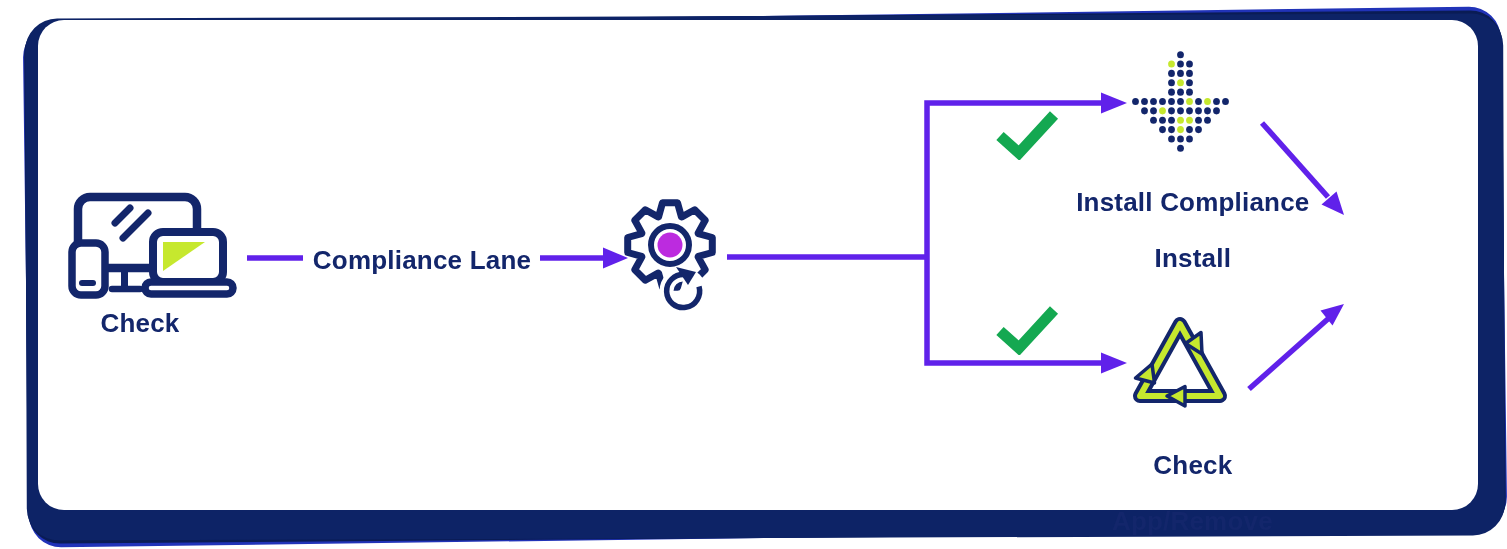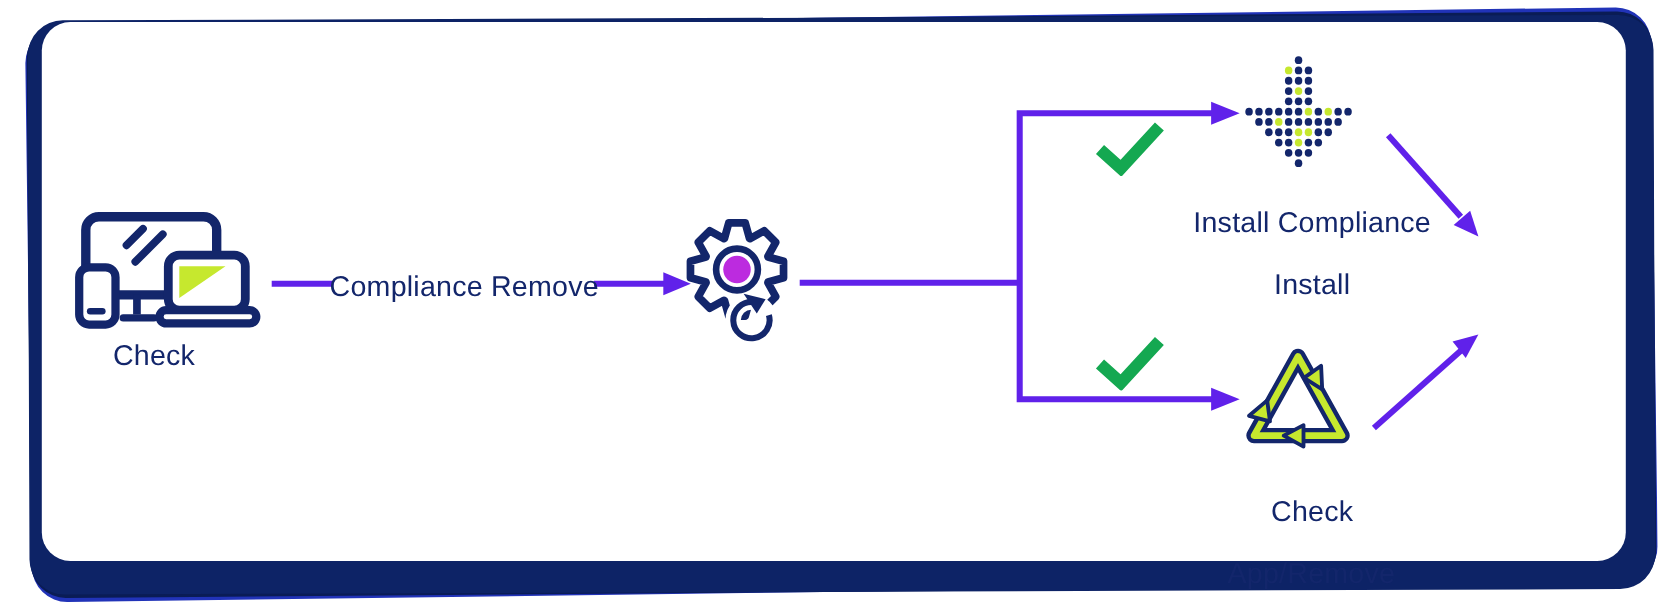--- a/index.html
+++ b/index.html
@@ -4,21 +4,21 @@
 <style>
   html,body{margin:0;padding:0;background:#ffffff;}
   body{width:1507px;height:549px;overflow:hidden;font-family:"Liberation Sans",sans-serif;}
   .canvas{position:relative;width:1507px;height:549px;}
   .stack{position:absolute;left:26px;top:16px;width:1478px;height:522px;border-radius:32px;transform-origin:50% 50%;}
   .stack.blue{background:var(--frame-blue);transform:rotate(-0.75deg);}
   .stack.navy{background:var(--frame-navy);transform:rotate(-0.45deg);}
   .stack.navy2{background:var(--frame-navy2);transform:rotate(-0.2deg);}
   .card{position:absolute;left:38px;top:20px;width:1440px;height:490px;border-radius:26px;background:var(--card-bg);}
   .layer{position:absolute;left:0;top:0;width:1507px;height:549px;pointer-events:none;}
-  .label{position:absolute;color:var(--navy);font-size:26px;font-weight:400;letter-spacing:.2px;
+  .label{position:absolute;color:var(--navy);font-size:26px;font-weight:700;letter-spacing:.2px;
          text-align:center;transform:translateX(-50%);line-height:28px;white-space:pre;}
   .icon-abs{position:absolute;}
   
   .s-navy{stroke:var(--navy);fill:none;}
   .f-white{fill:#ffffff;}
   .f-navy{fill:var(--navy);}
   .f-lime{fill:var(--lime);}
   .f-mag{fill:var(--magenta);}
   .s-purple{stroke:var(--purple);fill:none;}
   .f-purple{fill:var(--purple);}
@@ -136,21 +136,21 @@
 
   <svg class="icon-abs" style="left:1125px;top:312px" width="110" height="100" viewBox="0 0 110 100">
     <path class="s-navy" stroke-width="14" stroke-linejoin="round" d="M55 12 L95 84 L15 84 Z"></path>
     <path class="s-lime" stroke-width="6" stroke-linejoin="round" d="M55 12 L95 84 L15 84 Z"></path>
     <polygon class="f-lime" stroke="#13266B" stroke-width="3.5" stroke-linejoin="round" points="77,42 60.5,31.5 76,20.5"></polygon>
     <polygon class="f-lime" stroke="#13266B" stroke-width="3.5" stroke-linejoin="round" points="42,84 60,74.5 60,94"></polygon>
     <polygon class="f-lime" stroke="#13266B" stroke-width="3.5" stroke-linejoin="round" points="27,52 29.5,71 10.5,66"></polygon>
   </svg>
 
   <div class="label" style="left:140px;top:309px">Check</div>
-  <div class="label" style="left:422px;top:246px">Compliance Remove</div>
+  <div class="label" style="left:422px;top:246px">Compliance Lane</div>
   <div class="label" style="left:1178px;top:160px">
     <span>Install Compliance</span><br>
     <span>Install</span>
   </div>
   <div class="label" style="left:1345px;top:239px">
     <br>
   </div>
   <div class="label" style="left:1178px;top:423px">
     <span>Check</span><br>
     <span>App/Remove</span>

